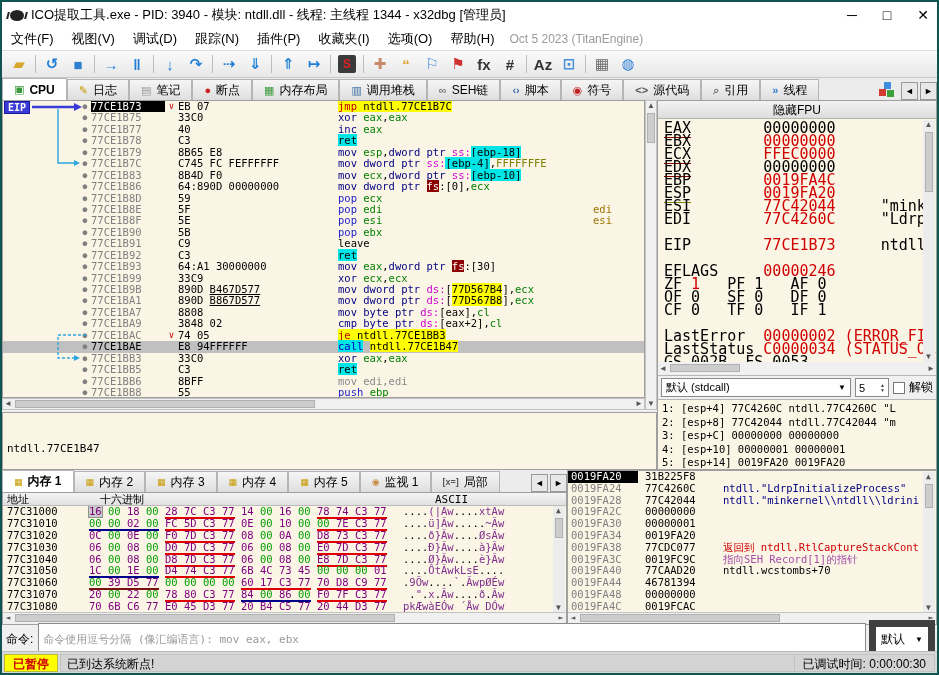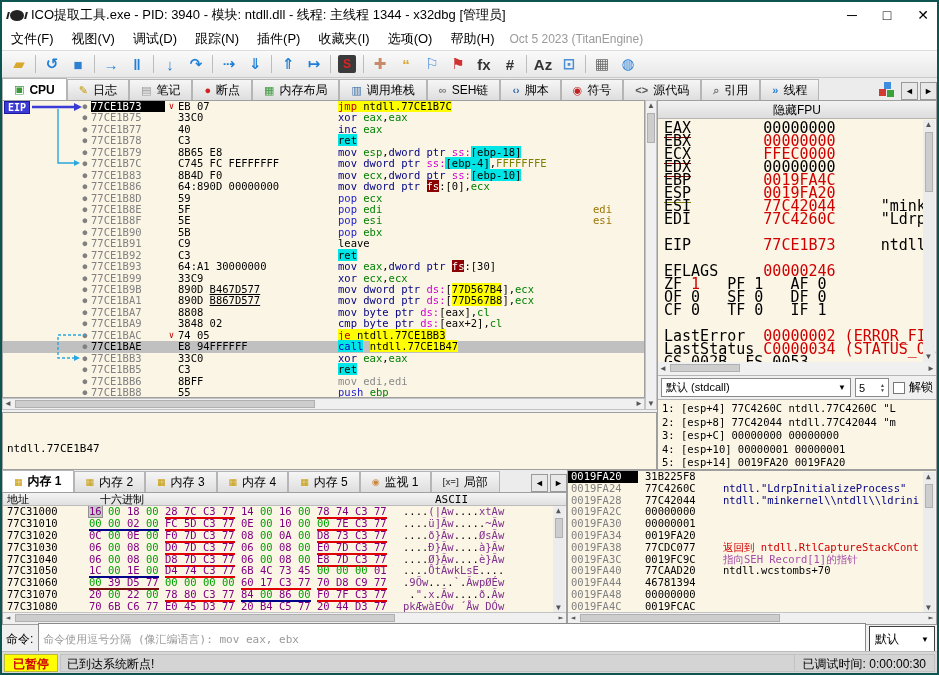--- a/index.html
+++ b/index.html
@@ -111,21 +111,21 @@
   .sbr{width:7px;flex:none;color:#c00000;font-weight:bold}
   .sval{width:78px;flex:none;color:#000}
   .scm{flex:1;overflow:hidden}
   .sc-nv{color:#000080}.sc-red{color:#d00000}.sc-vio{color:#a64ca6}.sc-bk{color:#000}
 
   
   .cmdrow{position:absolute;left:2px;top:627px;right:2px;height:24px;background:#f0f0f0;display:flex;align-items:center;padding:0 2px;gap:3px}
   .cmdlabel{font-size:12px;padding:0 2px}
   .cmdinput{flex:1;height:32px;border:1px solid #8a8a8a;background:#fff;font-size:11px;font-family:"DejaVu Sans Mono",monospace;padding:0 4px;color:#000}
   .cmdinput::placeholder{color:#999}
-  .cmddd{width:66px;height:20px;background:#fff;border:1px solid #404040;display:flex;align-items:center;padding:12px 5px;font-size:12px}
+  .cmddd{width:66px;height:20px;background:#fff;border:7px solid #404040;display:flex;align-items:center;padding:12px 5px;font-size:12px}
 
   
   .statusbar{position:absolute;left:2px;top:651px;right:2px;height:22px;background:#d8d8d8;display:flex;align-items:center;border-top:1px solid #bbb}
   .paused{background:#ffff00;color:#d00000;font-weight:bold;font-size:12px;height:18px;line-height:18px;padding:0 8px;border:1px solid #b9b93a;margin:0 2px}
   .statmsg{flex:1;height:18px;line-height:18px;font-size:12px;padding:0 6px;border:1px solid #c2c2c2;border-right:none;background:#d4d4d4}
   .stattime{height:18px;line-height:18px;font-size:12px;padding:0 8px;border:1px solid #c2c2c2;background:#d4d4d4;margin-right:2px}
 </style>
 </head>
 <body>
 

